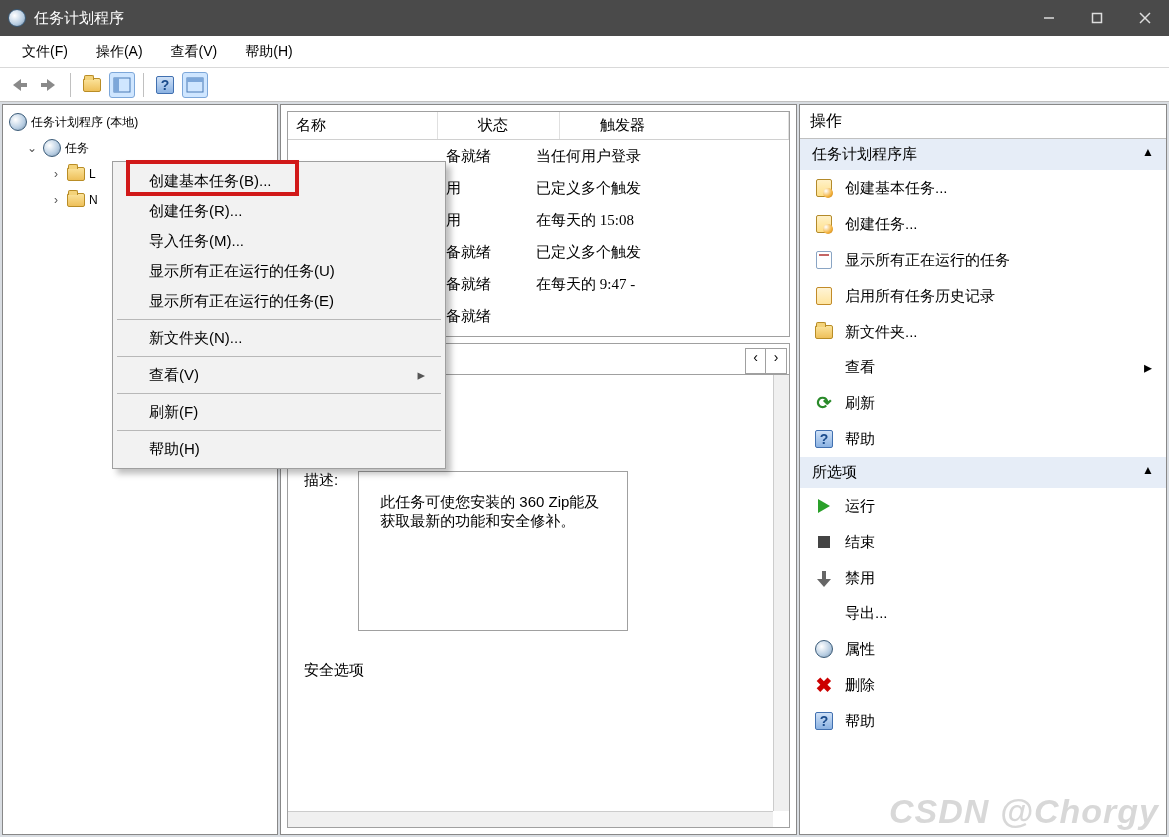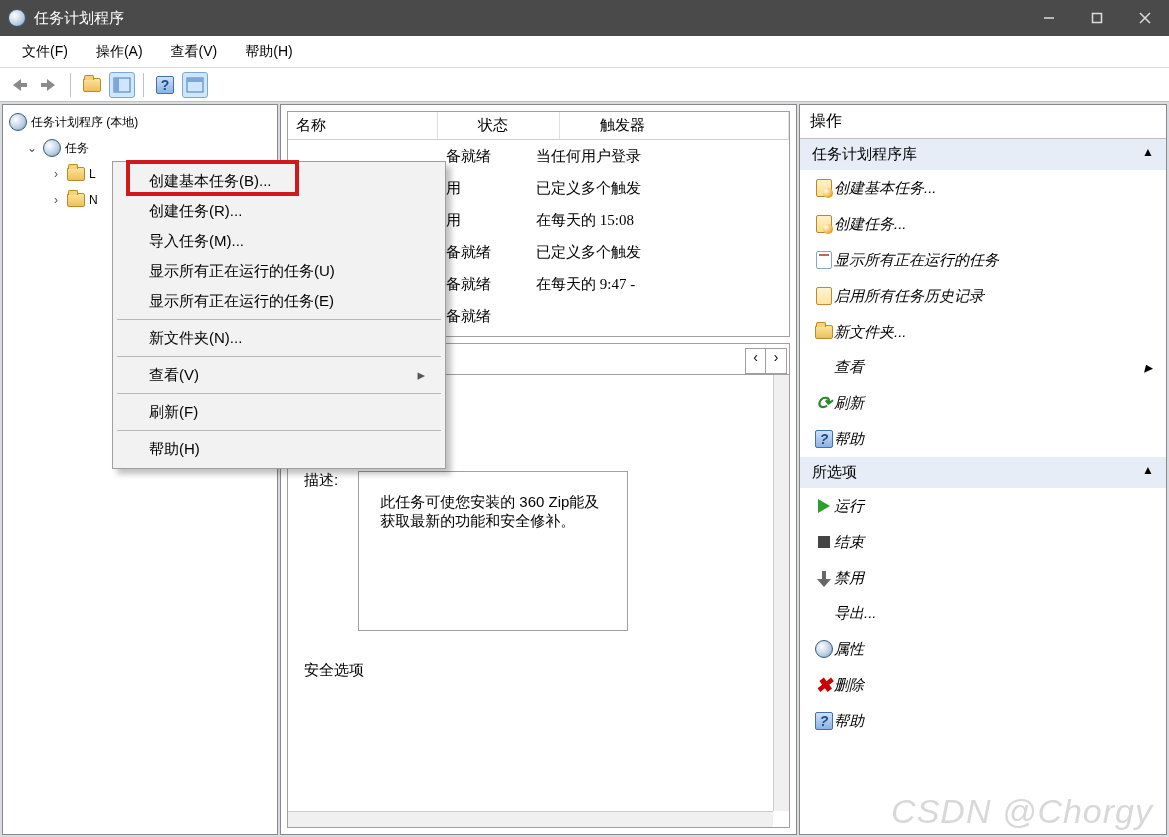--- a/index.html
+++ b/index.html
@@ -73,41 +73,41 @@
   .lbl{flex-shrink:0;}
   .desc{border:1px solid #a0a0a0;padding:21px;width:270px;min-height:160px;}
   .hsb{position:absolute;bottom:0;left:0;right:16px;height:16px;background:#f0f0f0;border-top:1px solid #ccc;}
   .vsb{position:absolute;top:0;right:0;bottom:16px;width:16px;background:#f0f0f0;border-left:1px solid #ccc;}
 
   
   .right .hdr{background:#fff;font-size:16px;padding:6px 10px;border-bottom:1px solid #c0c0c0;font-weight:400;}
   .right .body{flex:1;overflow-y:auto;}
   .group-title{background:var(--group-bg);padding:6px 12px;font-size:15px;display:flex;justify-content:space-between;cursor:default;}
   .group-title .car{font-size:12px;}
-  .action{display:flex;align-items:center;gap:0;padding:8px 14px;font-size:15px;font-style:italic;}
+  .action{display:flex;align-items:center;gap:11px;padding:8px 14px;font-size:15px;}
   .action .ai{width:20px;height:20px;display:flex;align-items:center;justify-content:center;}
   .action .spacer{width:20px;}
   .action .chev{margin-left:auto;font-size:16px;}
 
   
   .ico-doc{width:16px;height:18px;border:1px solid #b38a2a;background:linear-gradient(#fff1c8,#ffe089);border-radius:2px;position:relative;}
   .ico-doc:after{content:'';position:absolute;right:-2px;bottom:-2px;width:10px;height:10px;border-radius:50%;background:radial-gradient(circle at 30% 30%,#fff,#f3b13a 60%,#b87210);}
   .ico-run{width:0;height:0;border-left:12px solid #2aa02a;border-top:7px solid transparent;border-bottom:7px solid transparent;}
   .ico-stop{width:12px;height:12px;background:#444;}
   .ico-down{position:relative;width:10px;height:10px;}
   .ico-down:before{content:'';position:absolute;left:3px;top:-2px;width:4px;height:10px;background:#666;}
   .ico-down:after{content:'';position:absolute;left:-2px;top:6px;width:0;height:0;border-left:7px solid transparent;border-right:7px solid transparent;border-top:8px solid #666;}
   .ico-x{color:#c00;font-weight:bold;font-size:20px;}
   .ico-sheet{width:16px;height:18px;border:1px solid #8aa5c4;background:#fff;border-radius:2px;position:relative;}
   .ico-sheet:before{content:'';position:absolute;left:2px;right:2px;top:2px;height:3px;border-top:2px solid #c46565;}
   .ico-list{width:16px;height:18px;border:1px solid #c28b28;background:linear-gradient(#fff4d6,#ffe5a0);border-radius:2px;}
   .ico-help{width:18px;height:18px;border:1px solid #4170b0;background:linear-gradient(#cfe1f7,#8bb2e2);color:#1a4b8c;font-size:14px;font-weight:bold;text-align:center;line-height:16px;border-radius:2px;}
   .ico-refresh{color:#2a8a2a;font-size:18px;font-weight:bold;}
 
-  .watermark{position:absolute;right:16px;bottom:6px;color:rgba(100,100,100,.25);font-size:34px;font-style:italic;font-weight:400;pointer-events:none;z-index:300;letter-spacing:1px;}
+  .watermark{position:absolute;right:10px;bottom:6px;color:rgba(100,100,100,.25);font-size:34px;font-style:italic;font-weight:700;pointer-events:none;z-index:300;letter-spacing:1px;}
 </style>
 </head>
 <body>
 
 <div class="titlebar">
   <div class="icon"></div>
   <div class="title">任务计划程序</div>
   <div class="winbtn">
       <svg width="12" height="12">
         <line x1="1" y1="6" x2="11" y2="6" stroke="#ddd" stroke-width="1.5"></line>

